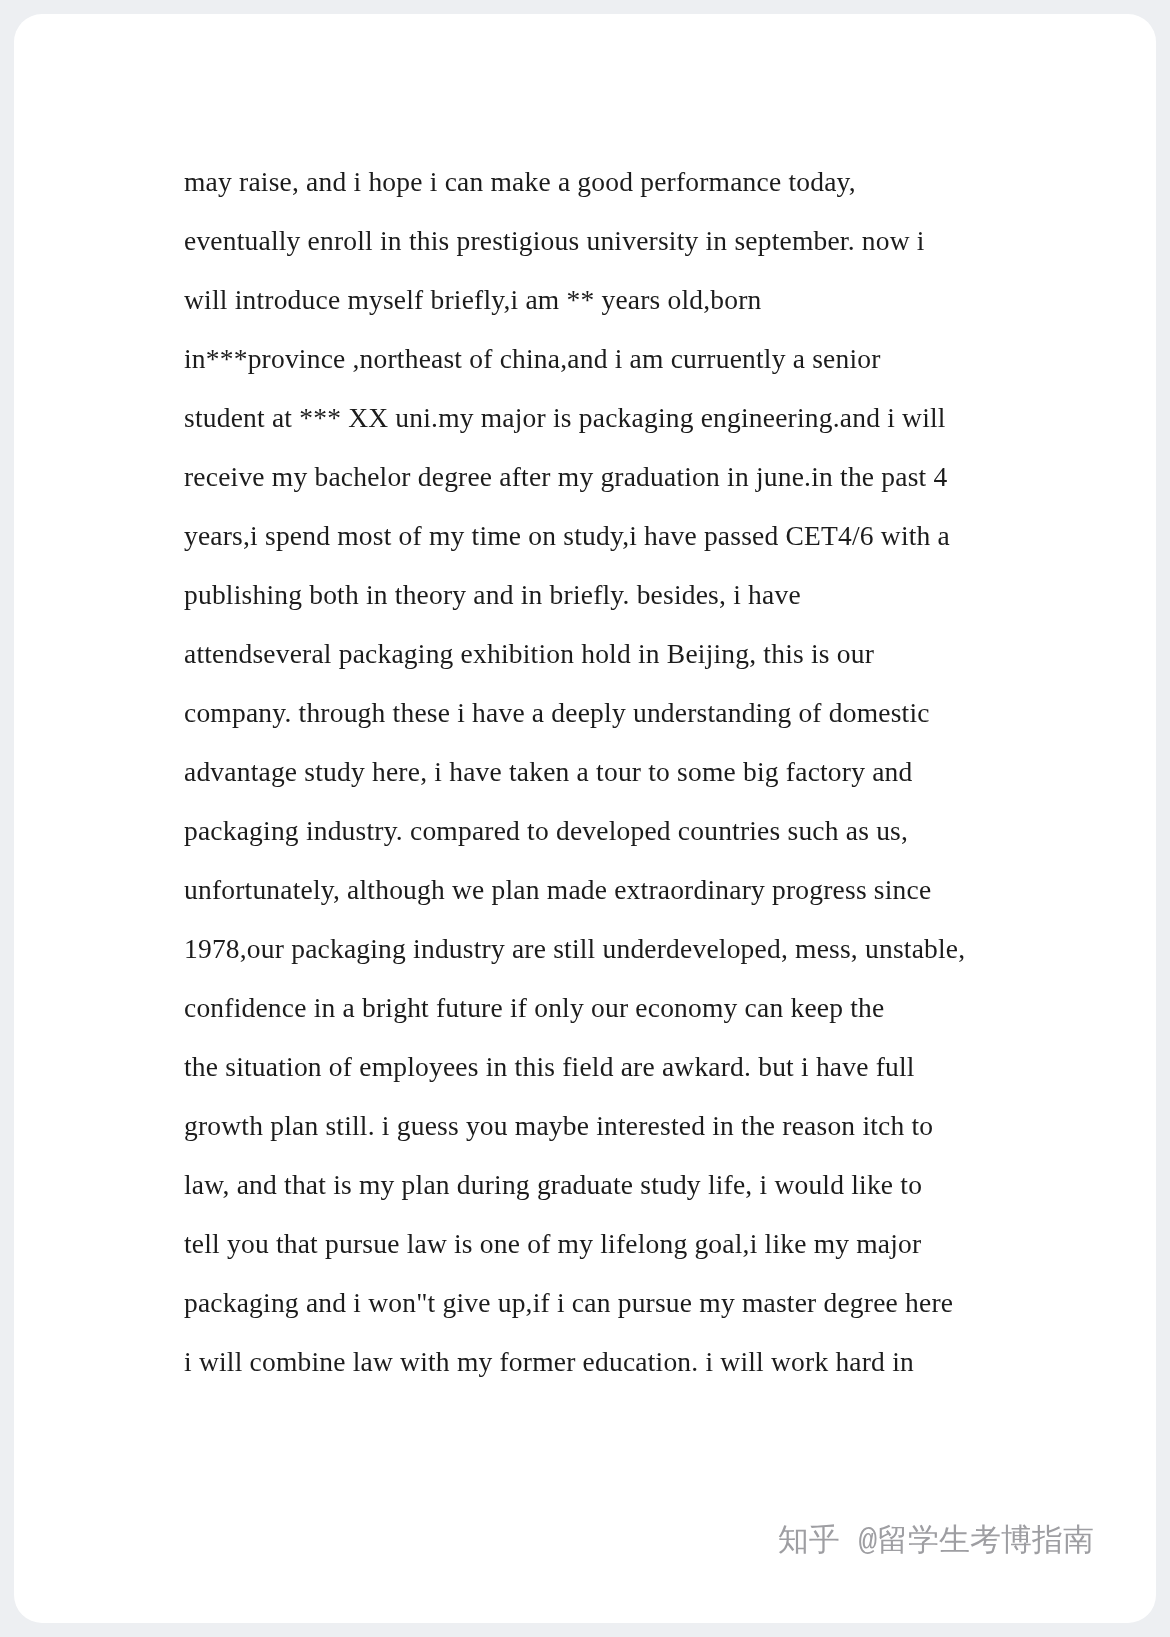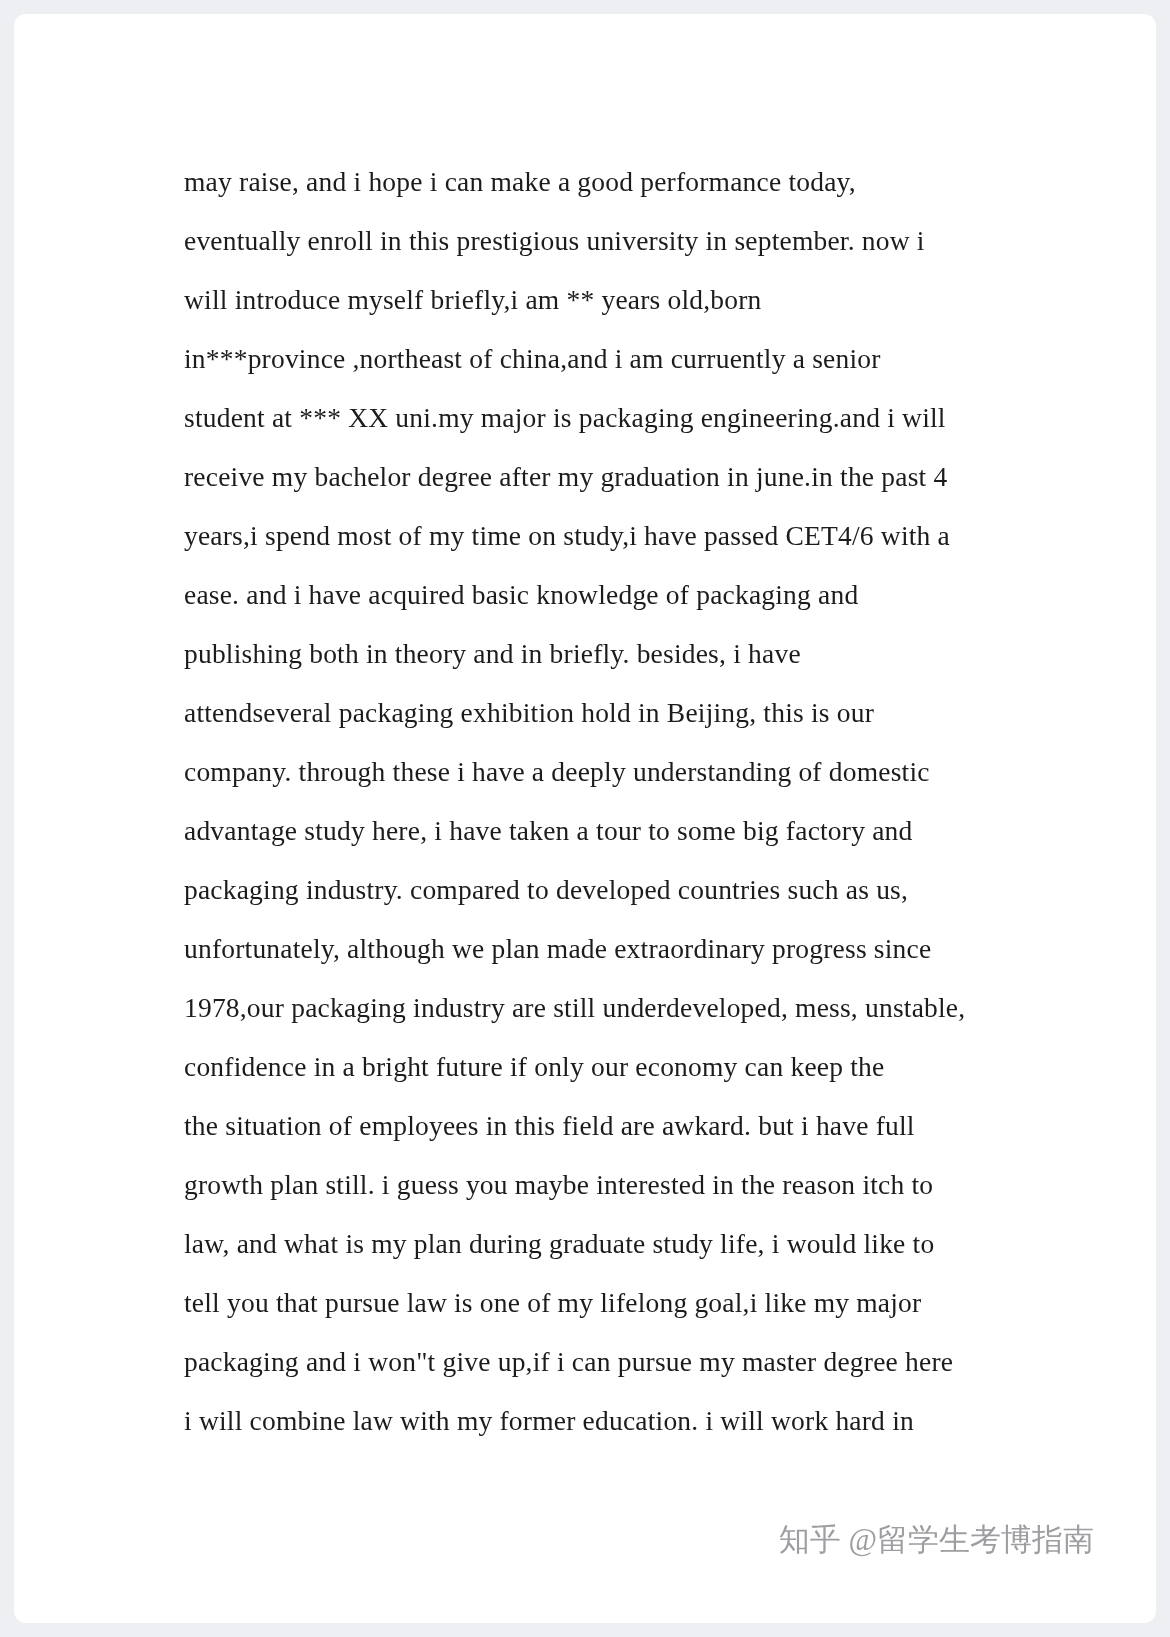--- a/index.html
+++ b/index.html
@@ -10,21 +10,21 @@
     height: 1637px;
     font-family: "Liberation Serif", serif;
   }
   .page {
     position: absolute;
     left: 14px;
     top: 14px;
     width: 1142px;
     height: 1609px;
     background: #ffffff;
-    border-radius: 12px;
+    border-radius: 28px;
     overflow: hidden;
   }
   .content {
     position: absolute;
     left: 170px;
     top: 138px;
     width: 830px;
   }
   .line {
     font-size: 27.5px;
@@ -32,48 +32,47 @@
     color: #1c1c1c;
     white-space: nowrap;
     letter-spacing: 0.2px;
   }
   .watermark {
     position: absolute;
     right: 62px;
     bottom: 62px;
     font-size: 31px;
     color: #9e9ea2;
-    font-family: Liberation Serif, serif;
+    font-family: Liberation Mono, monospace;
     white-space: nowrap;
   }
 </style>
 </head>
 <body>
 
 <div class="page">
   <div class="content">
     <div class="line">may raise, and i hope i can make a good performance today,</div>
     <div class="line">eventually enroll in this prestigious university in september. now i</div>
     <div class="line">will introduce myself briefly,i am ** years old,born</div>
     <div class="line">in***province ,northeast of china,and i am curruently a senior</div>
     <div class="line">student at *** XX uni.my major is packaging engineering.and i will</div>
     <div class="line">receive my bachelor degree after my graduation in june.in the past 4</div>
     <div class="line">years,i spend most of my time on study,i have passed CET4/6 with a</div>
-    <div class="line">ease. and i have acquired basic knowledge of packaging and</div>
     <div class="line">publishing both in theory and in briefly. besides, i have</div>
     <div class="line">attendseveral packaging exhibition hold in Beijing, this is our</div>
     <div class="line">company. through these i have a deeply understanding of domestic</div>
     <div class="line">advantage study here, i have taken a tour to some big factory and</div>
     <div class="line">packaging industry. compared to developed countries such as us,</div>
     <div class="line">unfortunately, although we plan made extraordinary progress since</div>
     <div class="line">1978,our packaging industry are still underdeveloped, mess, unstable,</div>
     <div class="line">confidence in a bright future if only our economy can keep the</div>
     <div class="line">the situation of employees in this field are awkard. but i have full</div>
     <div class="line">growth plan still. i guess you maybe interested in the reason itch to</div>
-    <div class="line">law, and what is my plan during graduate study life, i would like to</div>
+    <div class="line">law, and that is my plan during graduate study life, i would like to</div>
     <div class="line">tell you that pursue law is one of my lifelong goal,i like my major</div>
     <div class="line">packaging and i won"t give up,if i can pursue my master degree here</div>
     <div class="line">i will combine law with my former education. i will work hard in</div>
   </div>
   <div class="watermark">
     <span>知乎 @留学生考博指南</span>
   </div>
 </div>
 
 </body></html>

